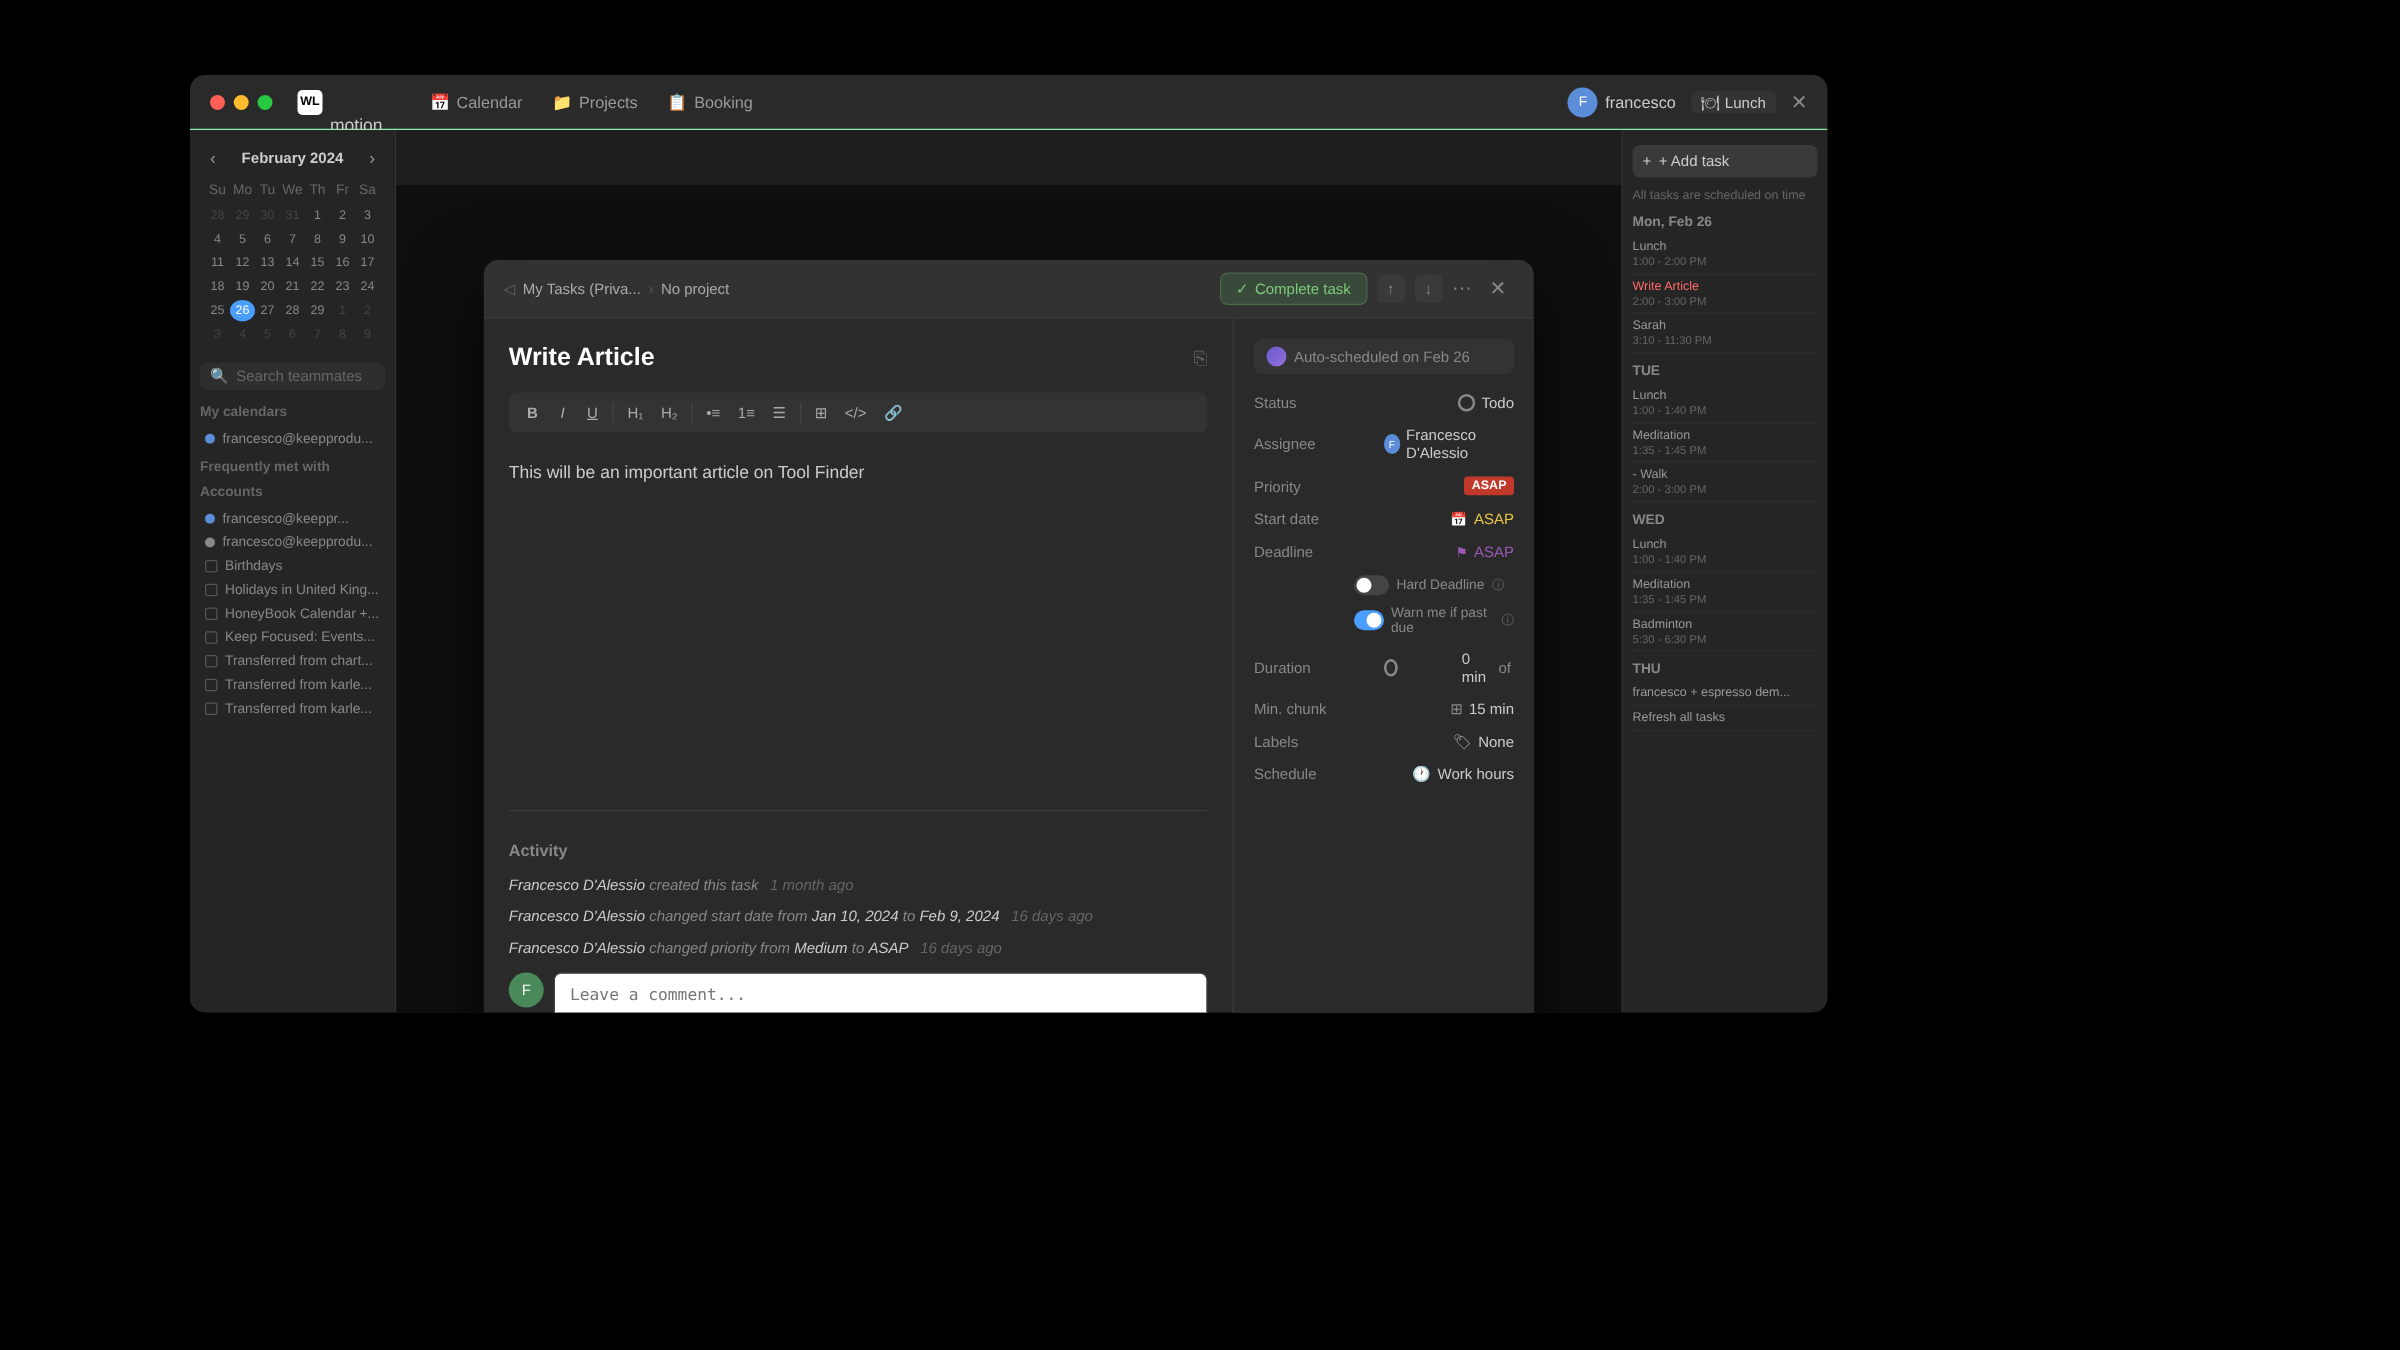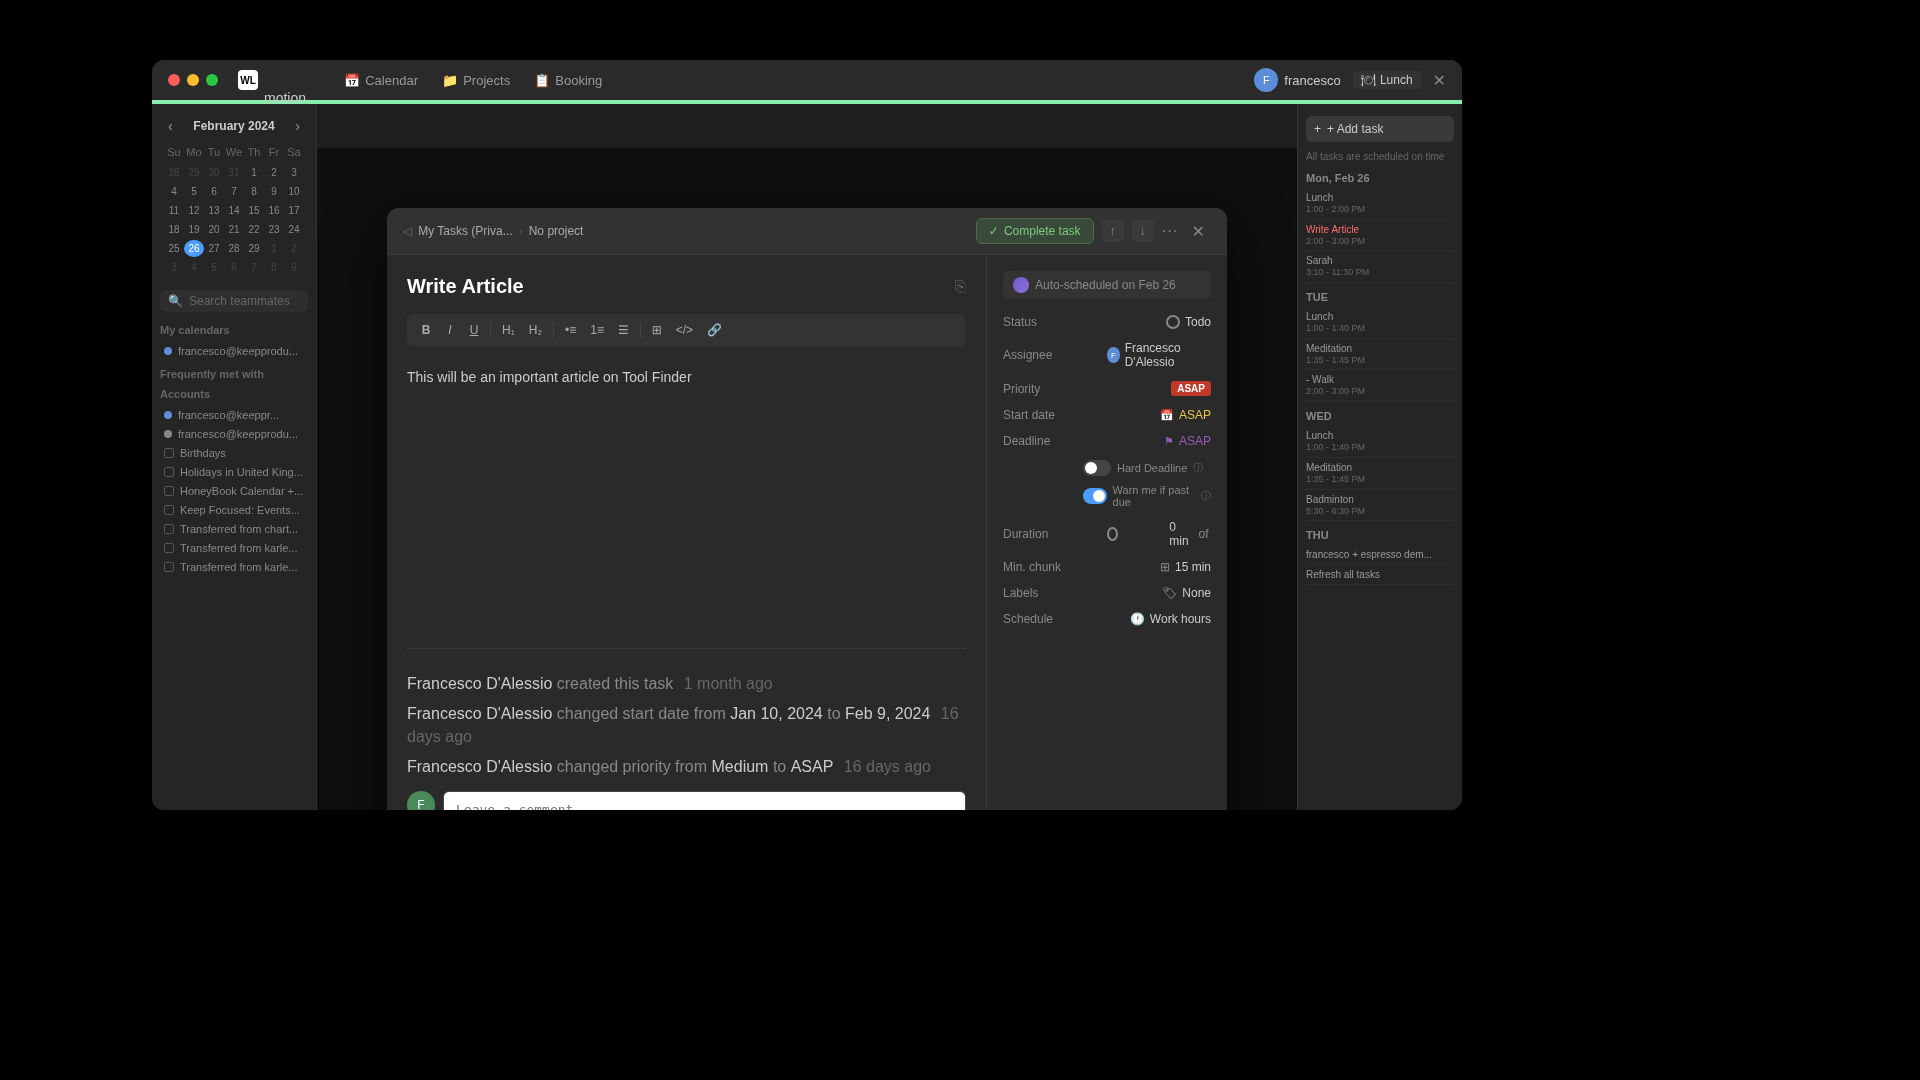--- a/index.html
+++ b/index.html
@@ -26,21 +26,21 @@
     }
 
     
     .title-bar {
       height: 44px;
       background: #2a2a2a;
       display: flex;
       align-items: center;
       padding: 0 16px;
       gap: 12px;
-      border-bottom: 4px solid #86efac;
+      border-bottom: 1px solid #86efac;
     }
 
     .traffic-lights {
       display: flex;
       gap: 7px;
       align-items: center;
     }
 
     .traffic-light {
       width: 12px;
@@ -486,23 +486,24 @@
 
     .activity-title {
       color: #888;
       font-size: 13px;
       font-weight: 600;
       margin-bottom: 12px;
     }
 
     .activity-item {
       color: #888;
-      font-size: 16px;
+      font-size: 12px;
       margin-bottom: 8px;
       line-height: 1.4;
+      font-style: italic;
     }
 
     .activity-user {
       color: #ccc;
       font-weight: 500;
     }
 
     .activity-action { color: #888; }
     .activity-bold { color: #ccc; font-weight: 500; }
     .activity-time { color: #666; margin-left: 6px; }
@@ -902,20 +903,21 @@
                 <span class="toolbar-btn">⊞</span>
                 <span class="toolbar-btn">&lt;/&gt;</span>
                 <span class="toolbar-btn">🔗</span>
               </div>
 
               <div class="editor-border">
                 <div class="editor-content">This will be an important article on Tool Finder</div>
               </div>
 
               <div class="activity-section">
+                <div class="activity-title">Activity</div>
 
                 <div class="activity-item">
                   <span class="activity-user">Francesco D'Alessio</span>
                   <span class="activity-action"> </span>
                   <span>created this task</span>
                   <span class="activity-time">1 month ago</span>
                 </div>
 
                 <div class="activity-item">
                   <span class="activity-user">Francesco D'Alessio</span>

